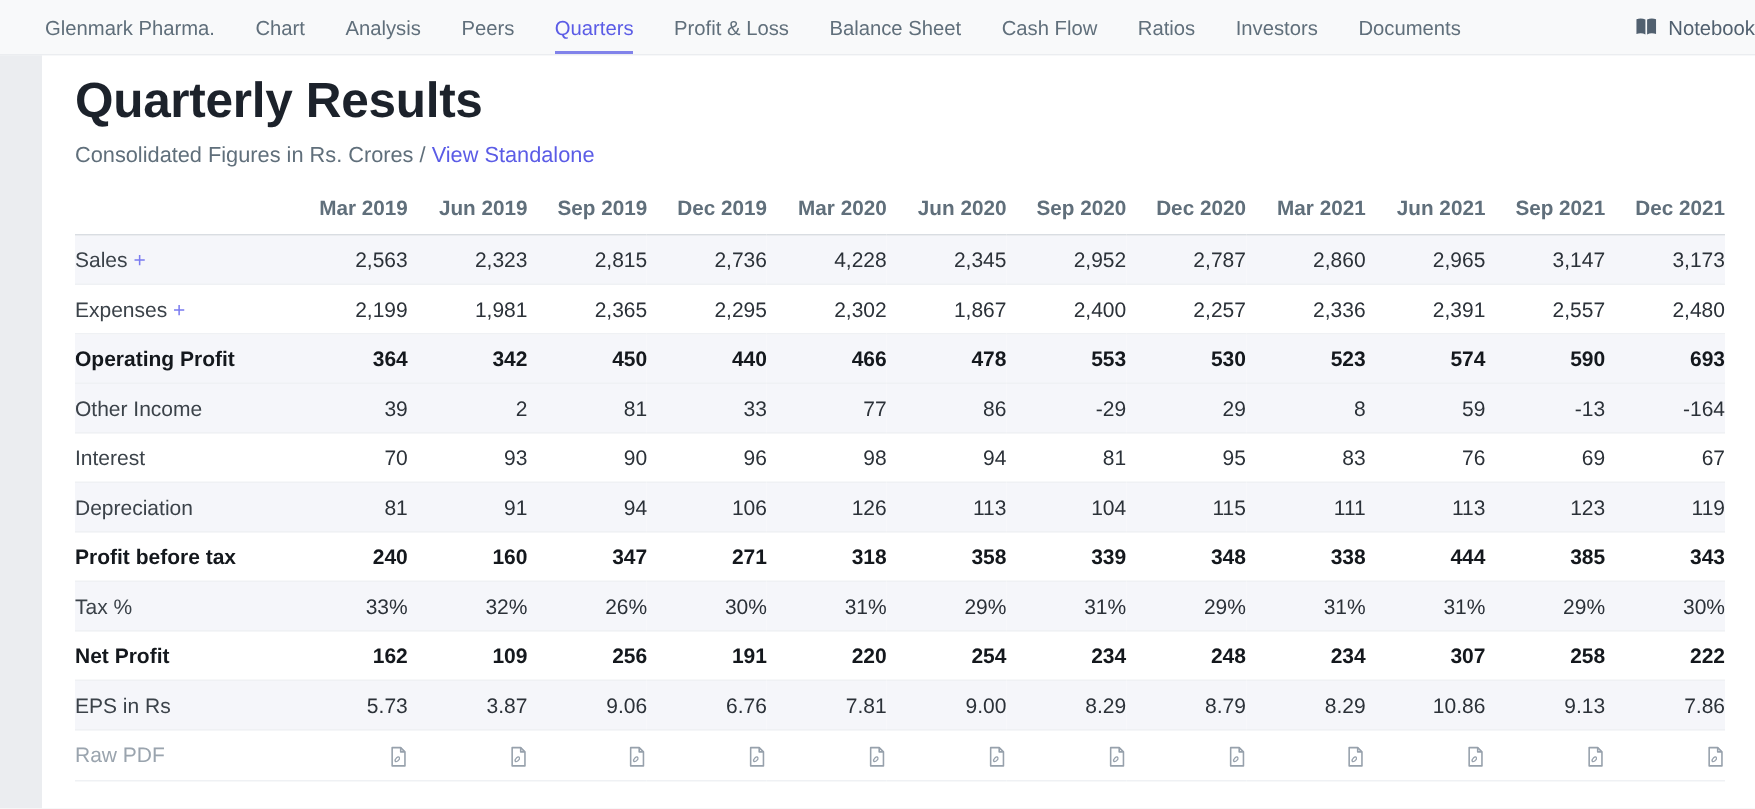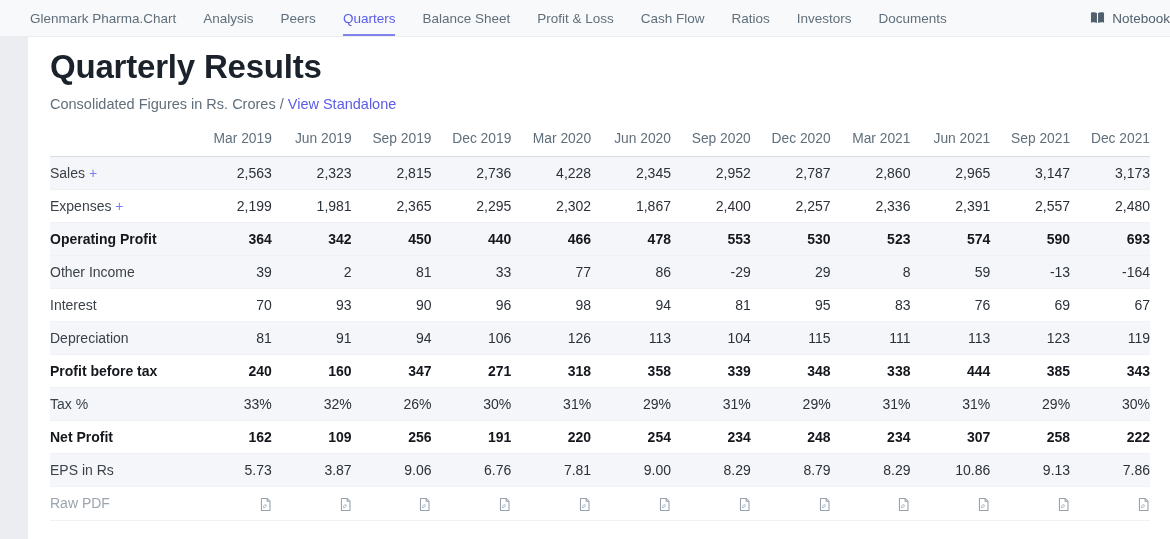--- a/index.html
+++ b/index.html
@@ -10,20 +10,21 @@
     font-family: "Liberation Sans", "DejaVu Sans", sans-serif;
     -webkit-font-smoothing: antialiased;
   }
 
   
   .topnav {
     height: 37px; width: 1170px;
     background: #f8f9fa;
     border-bottom: 1px solid #ebedf0;
     display: flex; align-items: center;
+    gap: 27px;
     padding-left: 30px;
     font-size: 13.5px; color: #606f7b;
     white-space: nowrap;
   }
   .nav-company { color: #5f6e7a; cursor: pointer; }
   .nav-tabs { display: flex; align-items: stretch; gap: 27px; height: 100%; }
   .nav-item {
     color: #606f7b; cursor: pointer; text-decoration: none;
     display: flex; align-items: center; height: 100%;
     border-bottom: 2px solid transparent; padding-top: 2px;
@@ -62,21 +63,21 @@
 
   
   table.qtable {
     width: 1100px;
     border-collapse: collapse;
     table-layout: fixed;
     font-size: 14px;
   }
   .qtable col.label-col { width: 142px; }
   .qtable thead th {
-    font-weight: 400; color: #606f7b;
+    font-weight: 700; color: #606f7b;
     text-align: right; font-size: 13.8px;
     padding: 6px 0 10px 0;
     border-bottom: 1px solid #d9dde2;
   }
   .qtable thead th:first-child { text-align: left; }
   .qtable tbody td {
     text-align: right;
     padding: 8px 0;
     color: #2b3138;
     border-bottom: 1px solid #eff1f4;
@@ -92,22 +93,22 @@
 </head>
 <body>
 
 <nav class="topnav">
   <span class="nav-company">Glenmark Pharma.</span>
   <div class="nav-tabs">
       <a class="nav-item">Chart</a>
       <a class="nav-item">Analysis</a>
       <a class="nav-item">Peers</a>
       <a class="nav-item active">Quarters</a>
+      <a class="nav-item">Profit &amp; Loss</a>
       <a class="nav-item">Balance Sheet</a>
-      <a class="nav-item">Profit &amp; Loss</a>
       <a class="nav-item">Cash Flow</a>
       <a class="nav-item">Ratios</a>
       <a class="nav-item">Investors</a>
       <a class="nav-item">Documents</a>
     </div>
   <button class="notebook-btn">
     <svg width="15" height="14" viewBox="0 0 16 15" fill="#51606f">
       <path d="M7.4 2.2C5.6 1.2 3 1.2 1 1.9v10.6c2-.7 4.6-.7 6.4.3z"></path>
       <path d="M8.6 2.2c1.8-1 4.4-1 6.4-.3v10.6c-2-.7-4.6-.7-6.4.3z"></path>
     </svg>

